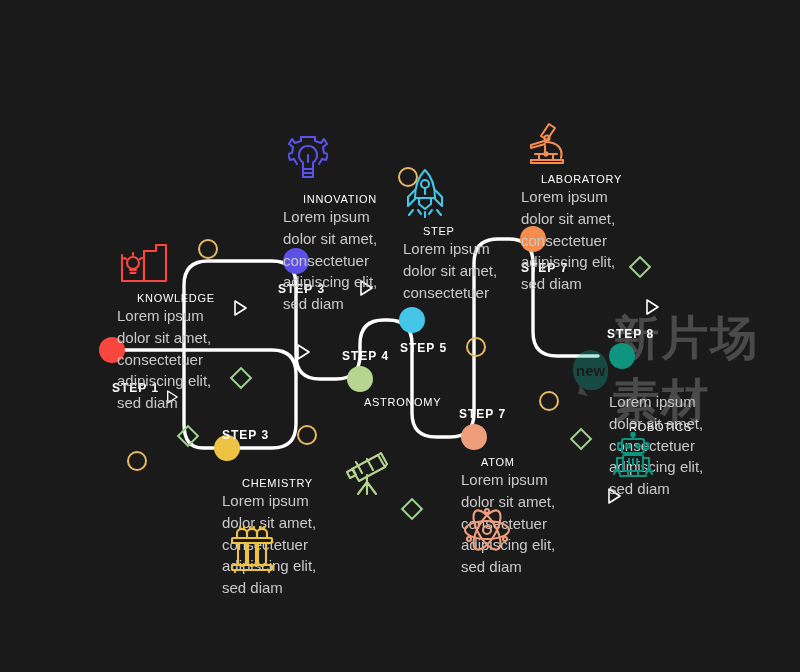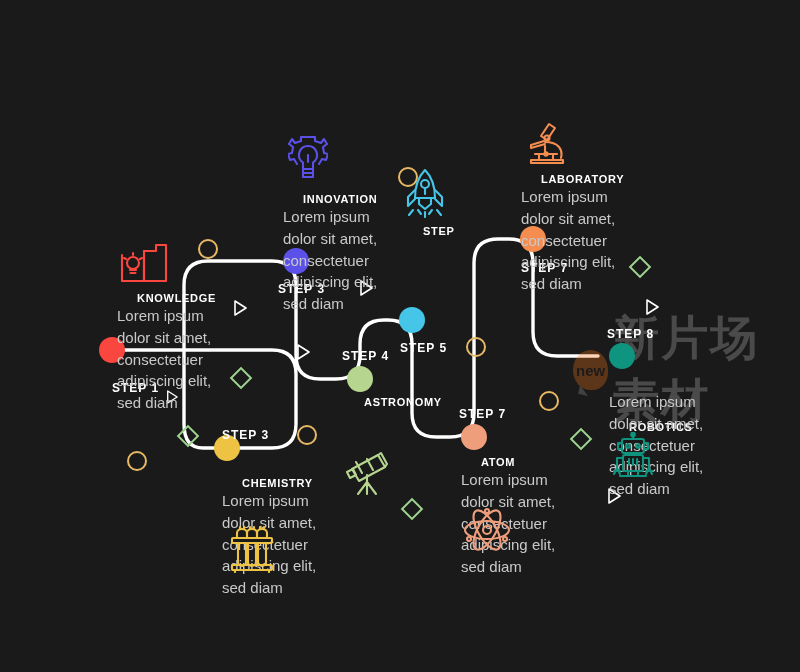--- a/index.html
+++ b/index.html
@@ -8,21 +8,21 @@
     background:#1a1a1a;
     font-family:"Liberation Sans", sans-serif;
     overflow:hidden;
     position:relative;
   }
   #stage{position:absolute;inset:0;width:800px;height:672px;}
   .layer{position:absolute;left:0;top:0;width:800px;height:672px;}
   .step-icon{position:absolute;width:60px;height:60px;}
   .step-title{
     position:absolute;
-    font-size:11px;font-weight:bold;color:#ffffff;
+    font-size:11px;font-weight:normal;color:#ffffff;
     letter-spacing:.7px;white-space:nowrap;padding-left:20px;
   }
   .step-desc{
     position:absolute;
     font-size:15px;color:#c9c9c9;line-height:1.45;
     width:110px;
   }
   .step-label{
     position:absolute;
     font-size:12px;font-weight:bold;color:#ffffff;
@@ -38,21 +38,21 @@
 
   
   #watermark{
     position:absolute;
     display:flex;align-items:center;
     opacity:.30;
     pointer-events:none;
   }
   #wm-badge{
     width:46px;height:40px;
-    background:#f97316;
+    background:#14b8a6;
     border-radius:50% 50% 44% 50%;
     display:flex;align-items:center;justify-content:center;
     position:relative;
   }
   #wm-badge:after{
     content:"";position:absolute;left:6px;bottom:-5px;
     width:0;height:0;
     border-left:10px solid #9a9a9a;
     border-top:9px solid transparent;
     border-bottom:0 solid transparent;
@@ -235,20 +235,21 @@
       <div class="step-icon" style="left: 345px; top: 448px; width: 48px; height: 48px;"><svg viewBox="0 0 48 48" width="100%" height="100%">
           <path fill="none" stroke="#b6d68f" stroke-width="2.1" stroke-linecap="round" stroke-linejoin="round" d="M7 21 L33 7 L40 19 L14 33 Z"></path>
           <path fill="none" stroke="#b6d68f" stroke-width="2.1" stroke-linecap="round" stroke-linejoin="round" d="M11 14 L17 25 M22 11 L28 22 M33 7 L36 5 L42 16 L40 19"></path>
           <path fill="none" stroke="#b6d68f" stroke-width="2.1" stroke-linecap="round" stroke-linejoin="round" d="M2 24 L8 21 L11 27 L5 30 Z"></path>
           <path fill="none" stroke="#b6d68f" stroke-width="2.1" stroke-linecap="round" stroke-linejoin="round" d="M22 27 L22 34"></path>
           <path fill="none" stroke="#b6d68f" stroke-width="2.1" stroke-linecap="round" stroke-linejoin="round" d="M22 34 L13 46 M22 34 L31 46 M22 34 L22 46"></path>
         </svg></div>
       <div class="node-dot" style="left: 399px; top: 307px; width: 26px; height: 26px; background: rgb(69, 198, 232);"></div>
       <div class="step-label" style="left: 400px; top: 341px;">STEP 5</div>
       <div class="step-title" style="left: 403px; top: 225px;">STEP</div>
+      <div class="step-desc" style="left: 403px; top: 238px;">Lorem ipsum dolor sit amet, consectetuer</div>
       <div class="step-icon" style="left: 404px; top: 168px; width: 42px; height: 50px;"><svg viewBox="0 0 42 50" width="100%" height="100%">
           <path fill="none" stroke="#45c6e8" stroke-width="2.1" stroke-linecap="round" stroke-linejoin="round" d="M21 2 C 29 10 31 20 31 30 L11 30 C11 20 13 10 21 2Z"></path>
           <circle fill="none" stroke="#45c6e8" stroke-width="2.1" stroke-linecap="round" stroke-linejoin="round" cx="21" cy="16" r="4"></circle>
           <path fill="none" stroke="#45c6e8" stroke-width="2.1" stroke-linecap="round" stroke-linejoin="round" d="M21 20 L21 26"></path>
           <path fill="none" stroke="#45c6e8" stroke-width="2.1" stroke-linecap="round" stroke-linejoin="round" d="M11 22 L4 29 L4 38 L11 31"></path>
           <path fill="none" stroke="#45c6e8" stroke-width="2.1" stroke-linecap="round" stroke-linejoin="round" d="M31 22 L38 29 L38 38 L31 31"></path>
           <path fill="none" stroke="#45c6e8" stroke-width="2.1" stroke-linecap="round" stroke-linejoin="round" d="M15 30 L15 36 L21 41 L27 36 L27 30"></path>
           <path fill="none" stroke="#45c6e8" stroke-width="2.1" stroke-linecap="round" stroke-linejoin="round" d="M9 42 L5 47 M21 44 L21 49 M33 42 L37 47"></path>
           <path fill="none" stroke="#45c6e8" stroke-width="2.1" stroke-linecap="round" stroke-linejoin="round" d="M14 42 L17 46 M28 42 L25 46"></path>
         </svg></div>

